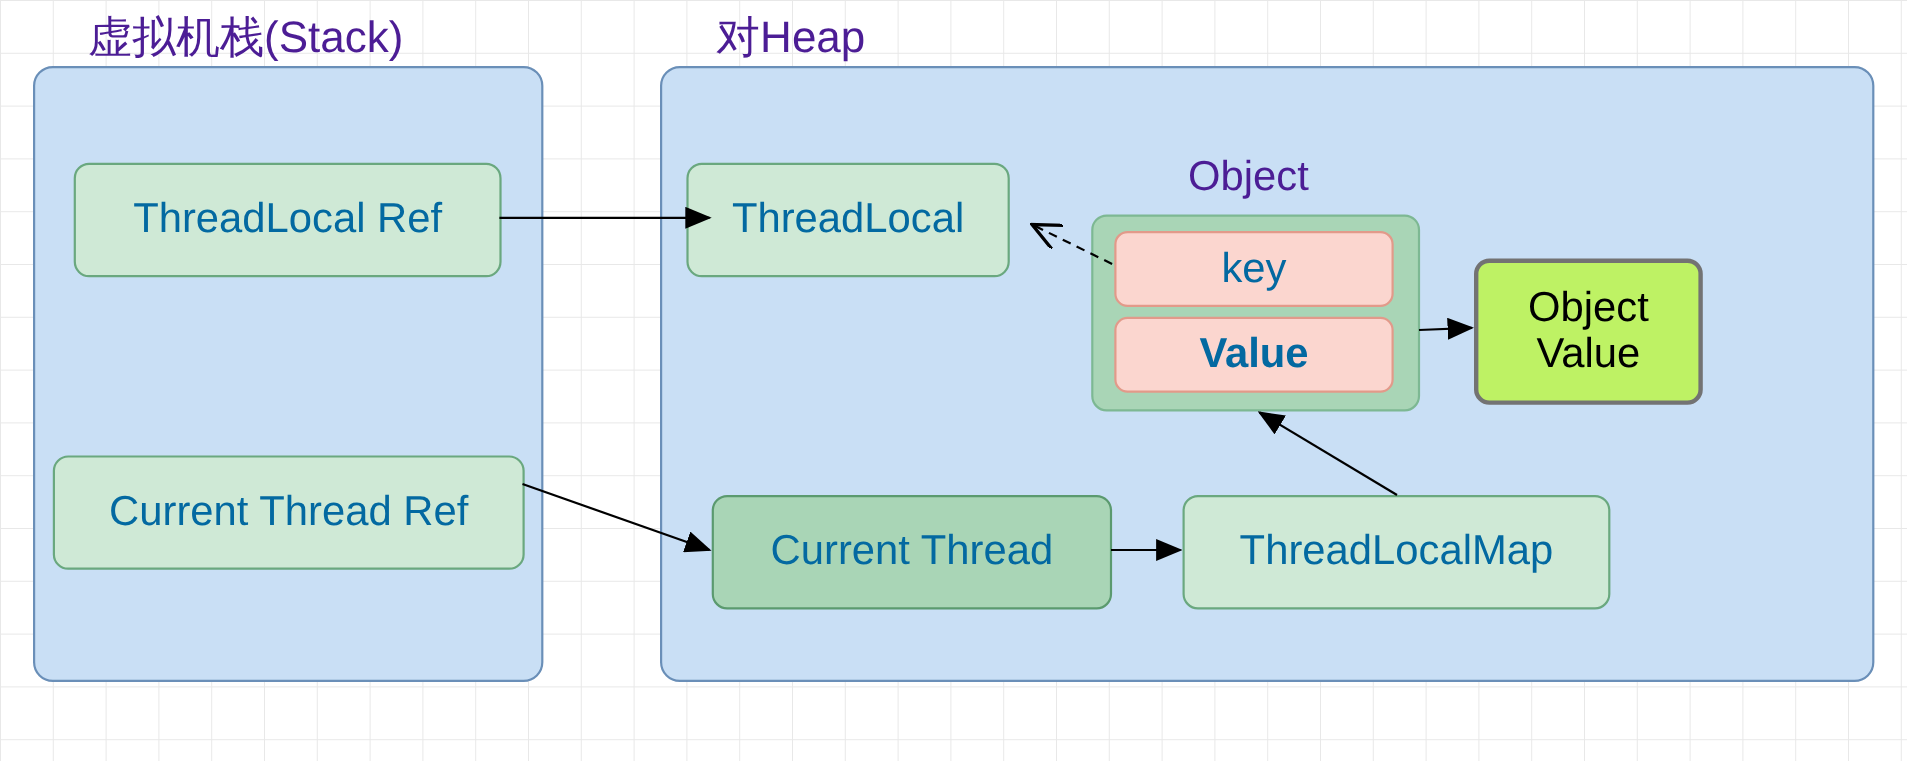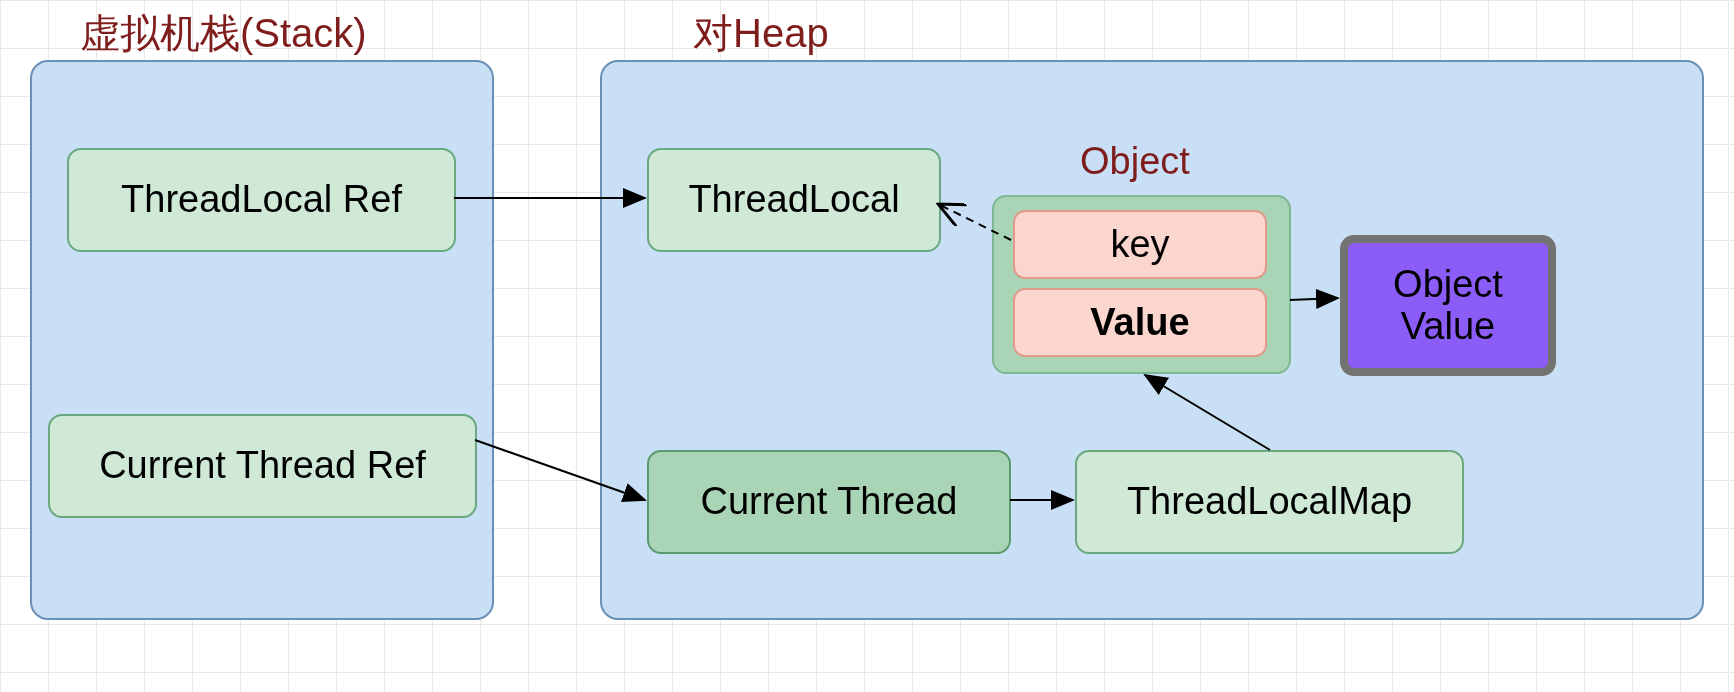--- a/index.html
+++ b/index.html
@@ -11,55 +11,55 @@
     background-image:
       linear-gradient(to right, #e8e8e8 1px, transparent 1px),
       linear-gradient(to bottom, #e8e8e8 1px, transparent 1px);
     background-size: 48px 48px;
     font-family: "PingFang SC", "Helvetica Neue", Arial, sans-serif;
     position: relative;
   }
   .title {
     position: absolute;
     font-size: 40px;
-    color: #7f1d1d;
+    color: #4c1d95;
   }
   .container {
     position: absolute;
     background: #c9dff5;
     border: 2px solid #6a8fb8;
     border-radius: 18px;
   }
   .box {
     position: absolute;
     border-radius: 14px;
     font-size: 38px;
-    color: #000000;
+    color: #0369a1;
     display: flex;
     align-items: center;
     justify-content: center;
     text-align: center;
     line-height: 1.1;
   }
   .green-light {
     background: #cfe9d6;
     border: 2px solid #6aa87f;
   }
   .green-dark {
     background: #a9d5b6;
     border: 2px solid #5b9a6f;
   }
   .pink {
     background: #fbd6cf;
     border: 2px solid #e29a8a;
     border-radius: 12px;
   }
   .orange {
-    background: #8b5cf6;
-    border: 8px solid #737373;
+    background: #bef264;
+    border: 4px solid #737373;
     color: #000;
   }
   .entry-group {
     position: absolute;
     background: #a9d5b6;
     border: 2px solid #7db893;
     border-radius: 14px;
   }
   svg.arrows {
     position: absolute;
@@ -67,30 +67,30 @@
     top: 0;
     width: 1734px;
     height: 692px;
     pointer-events: none;
   }
 </style>
 </head>
 <body>
 
 <div class="title" style="left:80px; top:6px;">虚拟机栈(Stack)</div>
-<div class="title" style="left:693px; top:6px;">对Heap</div>
+<div class="title" style="left:651px; top:6px;">对Heap</div>
 
 <div class="container" style="left:30px; top:60px; width:460px; height:556px;"></div>
 
 <div class="container" style="left:600px; top:60px; width:1100px; height:556px;"></div>
 
 <div class="box green-light" style="left:67px; top:148px; width:385px; height:100px;">ThreadLocal Ref</div>
 <div class="box green-light" style="left:48px; top:390px; width:425px; height:100px;margin-top:24px;">Current Thread Ref</div>
 
-<div class="box green-light" style="left:647px; top:148px; width:290px; height:100px;">ThreadLocal</div>
+<div class="box green-light" style="left:624px; top:148px; width:290px; height:100px;">ThreadLocal</div>
 <div class="box green-dark" style="left:647px; top:450px; width:360px; height:100px;">Current Thread</div>
 <div class="box green-light" style="left:1075px; top:450px; width:385px; height:100px;text-align:center;">ThreadLocalMap</div>
 
 <div class="title" style="left:1080px; top:140px; font-size:38px;">Object</div>
 
 <div class="entry-group" style="left:992px; top:195px; width:295px; height:175px;"></div>
 <div class="box pink" style="left:1013px; top:210px; width:250px; height:65px; font-size:38px;">key</div>
 <div class="box pink" style="left:1013px; top:288px; width:250px; height:65px; font-size:38px;font-weight:bold;">Value</div>
 
 <div class="box orange" style="left:1340px; top:235px; width:200px; height:125px; font-size:38px;">Object Value</div>

